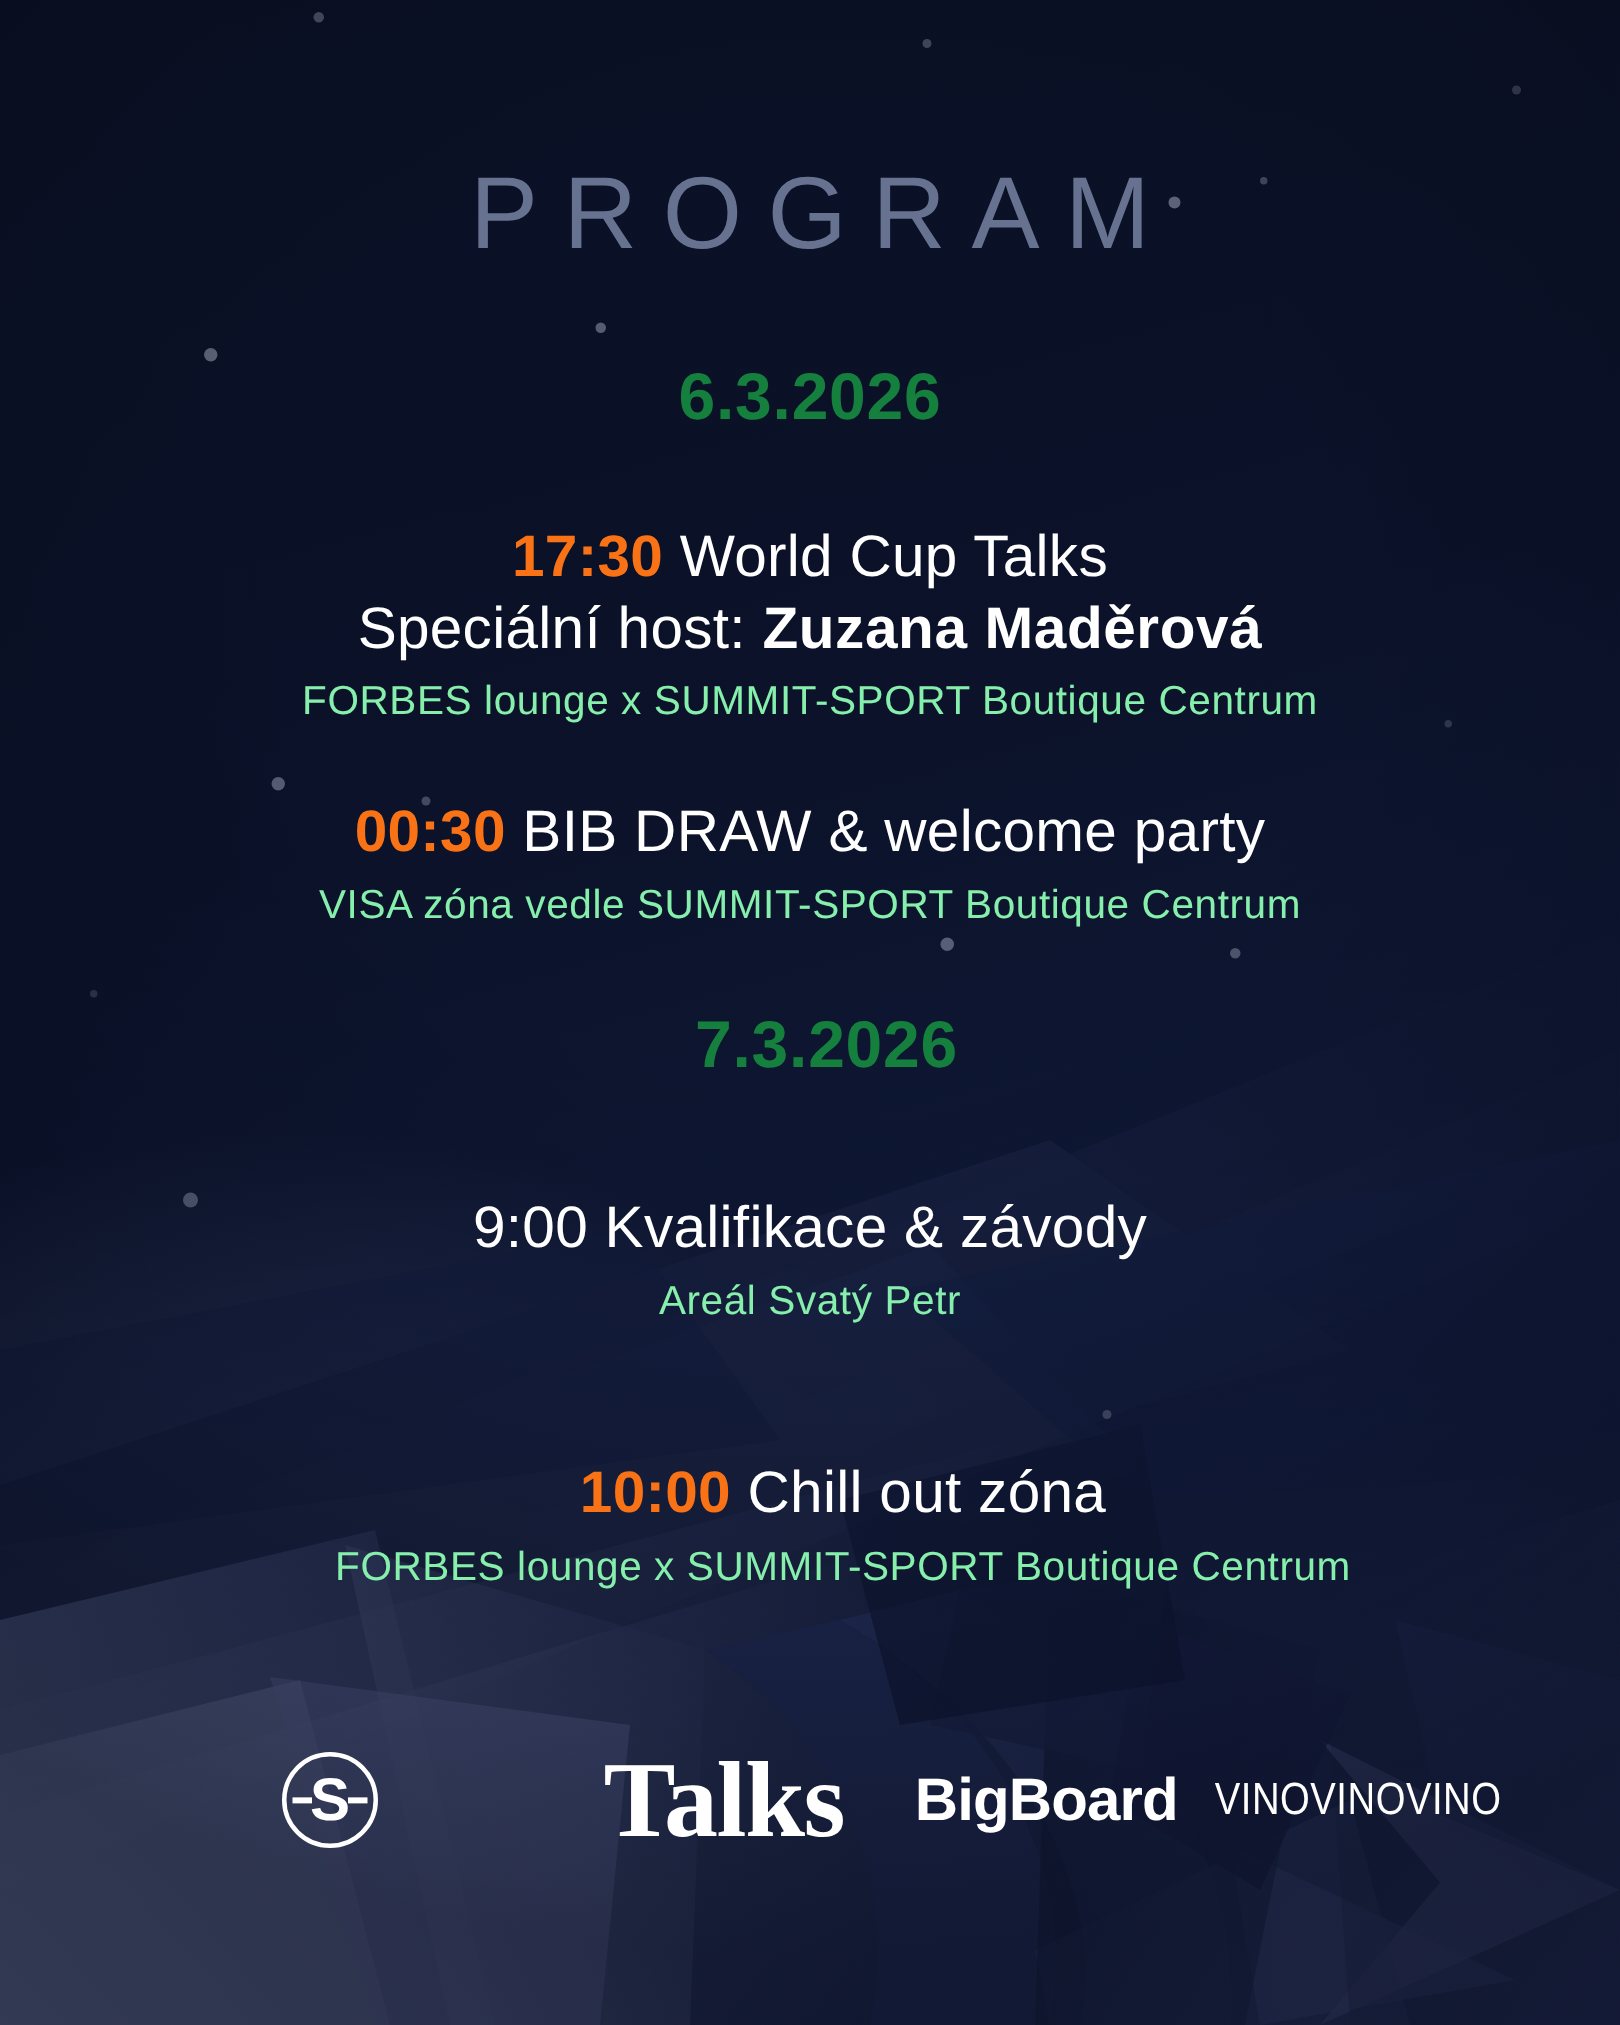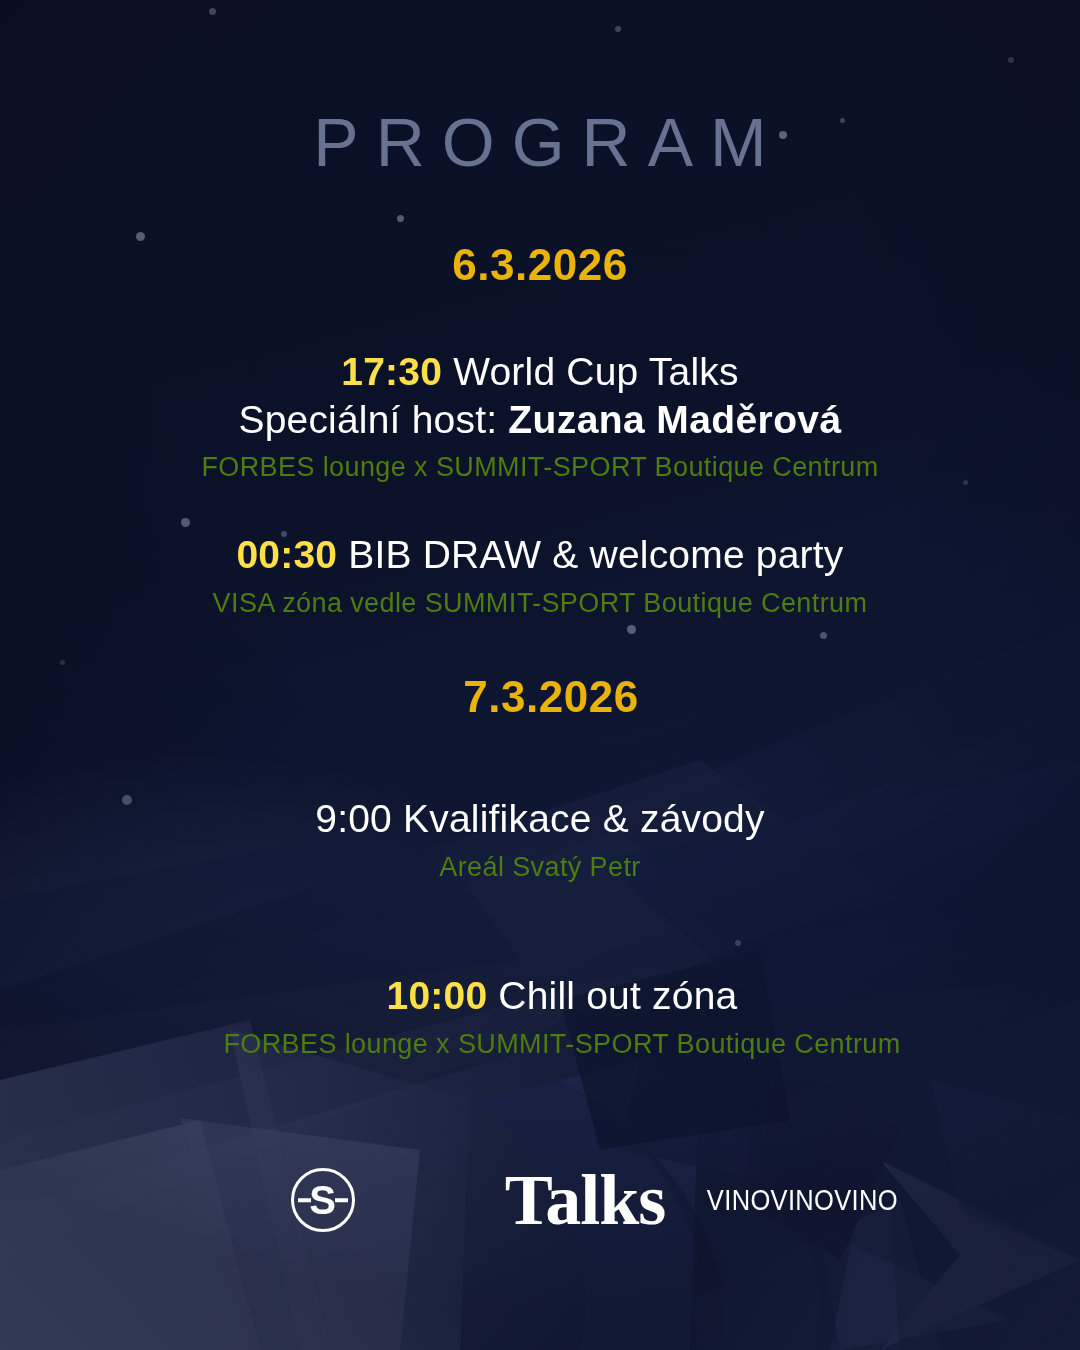--- a/index.html
+++ b/index.html
@@ -66,21 +66,21 @@
     text-indent: 17px;
     line-height: 1;
   }
 
   .date-heading {
     position: absolute;
     left: 0;
     right: 0;
     font-size: 44px;
     font-weight: 700;
-    color: #eab308;
+    color: #15803d;
     letter-spacing: 0.5px;
     line-height: 1;
   }
   .date-1 { top: 243px; }
   .date-2 { top: 675px; margin-left: 22px; }
 
   .event {
     position: absolute;
     left: 0;
     right: 0;
@@ -91,34 +91,34 @@
   .event-4 { top: 972px; margin-left: 44px; }
 
   .ev-line {
     font-size: 39px;
     color: #ffffff;
     font-weight: 400;
     line-height: 1.22;
     letter-spacing: 0.2px;
   }
   .ev-line .time {
-    color: #fde047;
+    color: #f97316;
     font-weight: 700;
   }
   .ev-line .time-plain {
     color: #ffffff;
     font-weight: 400;
   }
   .ev-line .strong {
     font-weight: 700;
     letter-spacing: 0.4px;
   }
   .ev-venue {
     font-size: 27px;
-    color: #4d7c0f;
+    color: #86efac;
     font-weight: 400;
     letter-spacing: 0.4px;
     line-height: 1.3;
     margin-top: 7px;
   }
 
   
   .logos {
     position: absolute;
     left: 0;
@@ -344,20 +344,23 @@
           <div class="summit-dash l"></div>
           <div class="summit-dash r"></div>
           <div class="summit-s">S</div>
         </div>
       </div>
 
       <div class="logo logo-forbes">
         <div class="forbes-word">Talks</div>
       </div>
 
+      <div class="logo logo-bigboard">
+        <div class="bigboard-word">BigBoard</div>
+      </div>
 
       <div class="logo logo-vino">
         <div class="vino-word">VINOVINOVINO</div>
       </div>
 
     </div>
 
   </div>
 </div>
 

